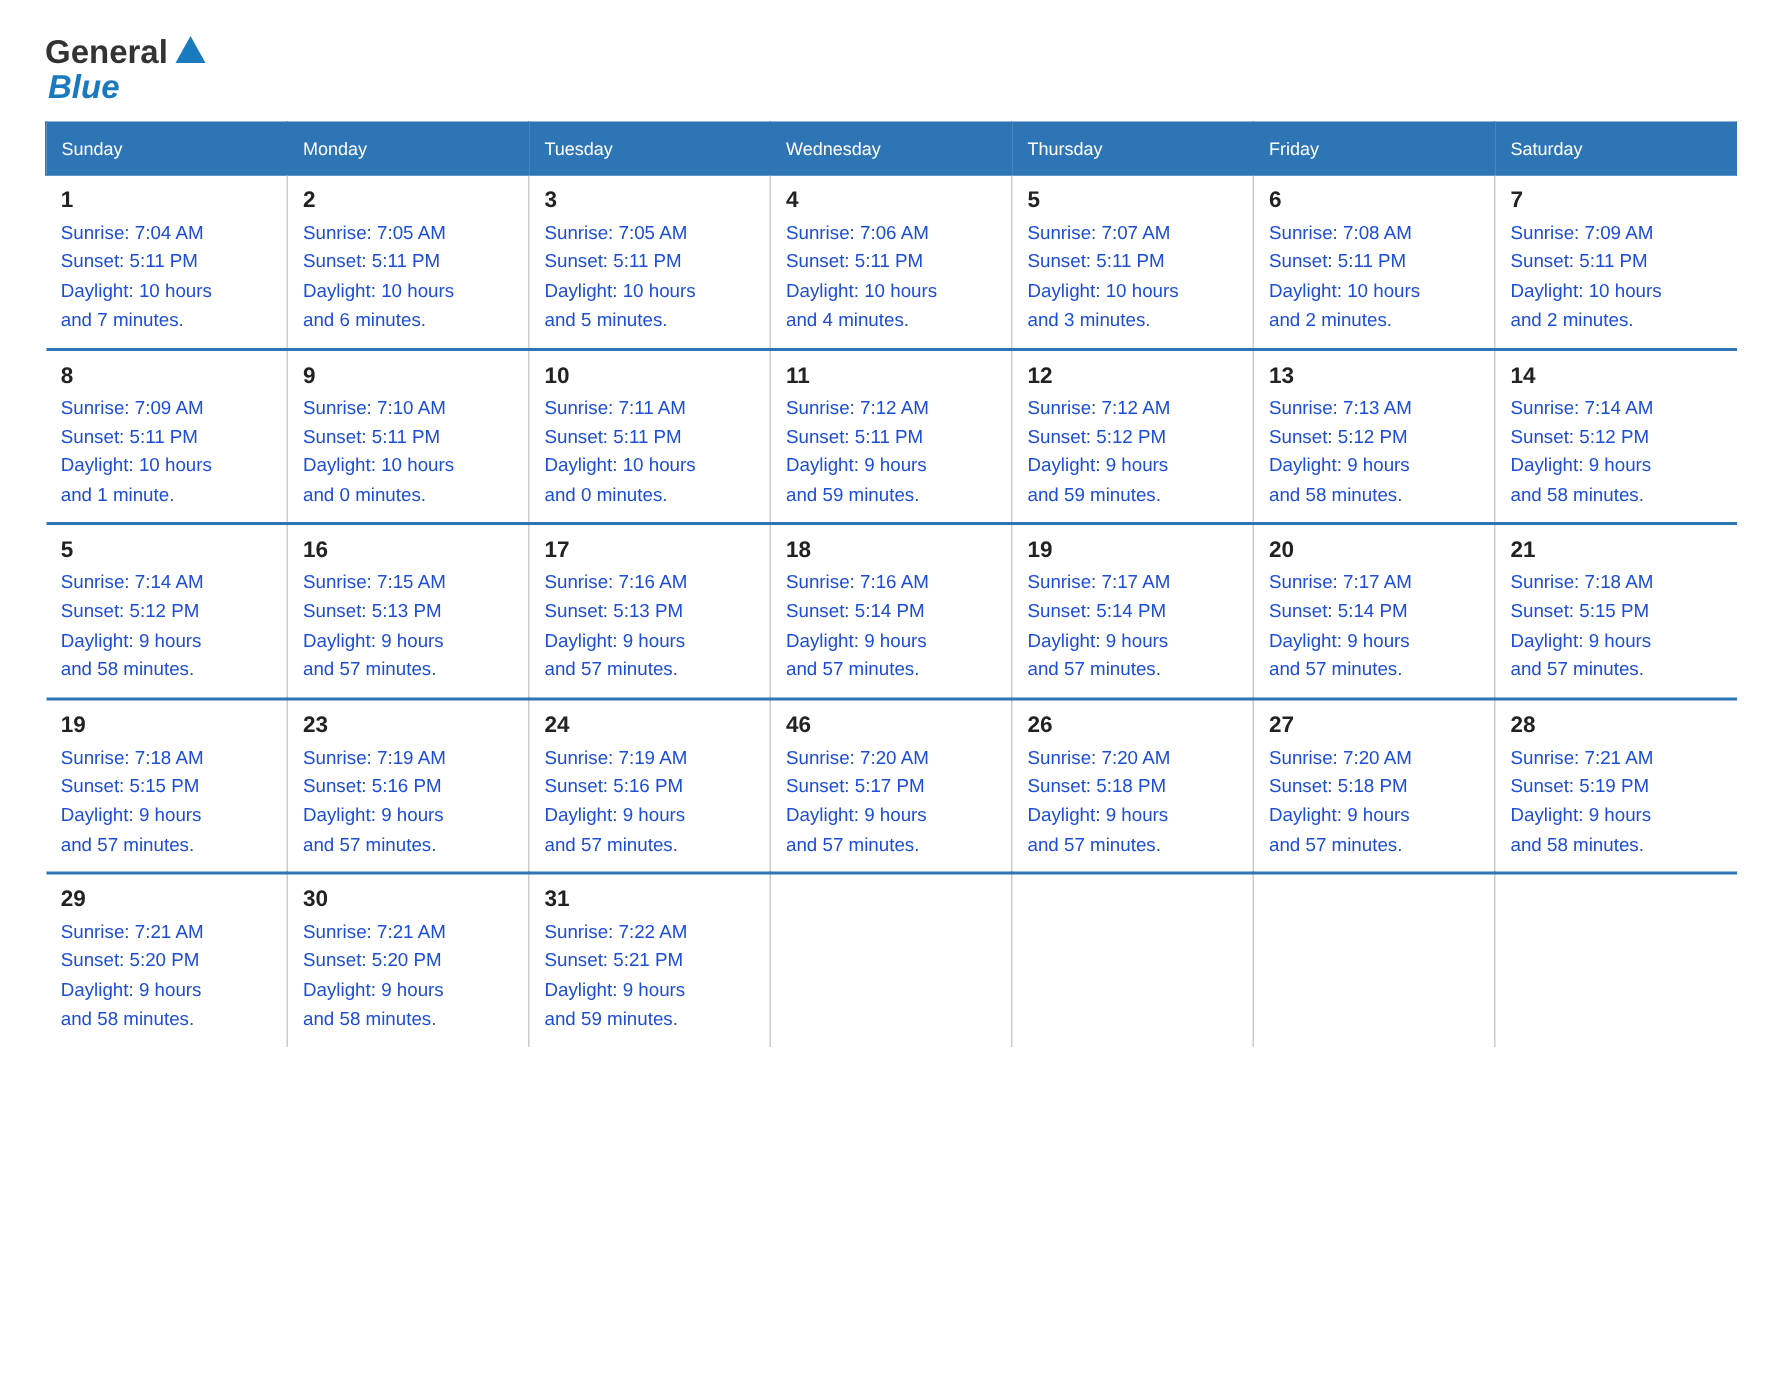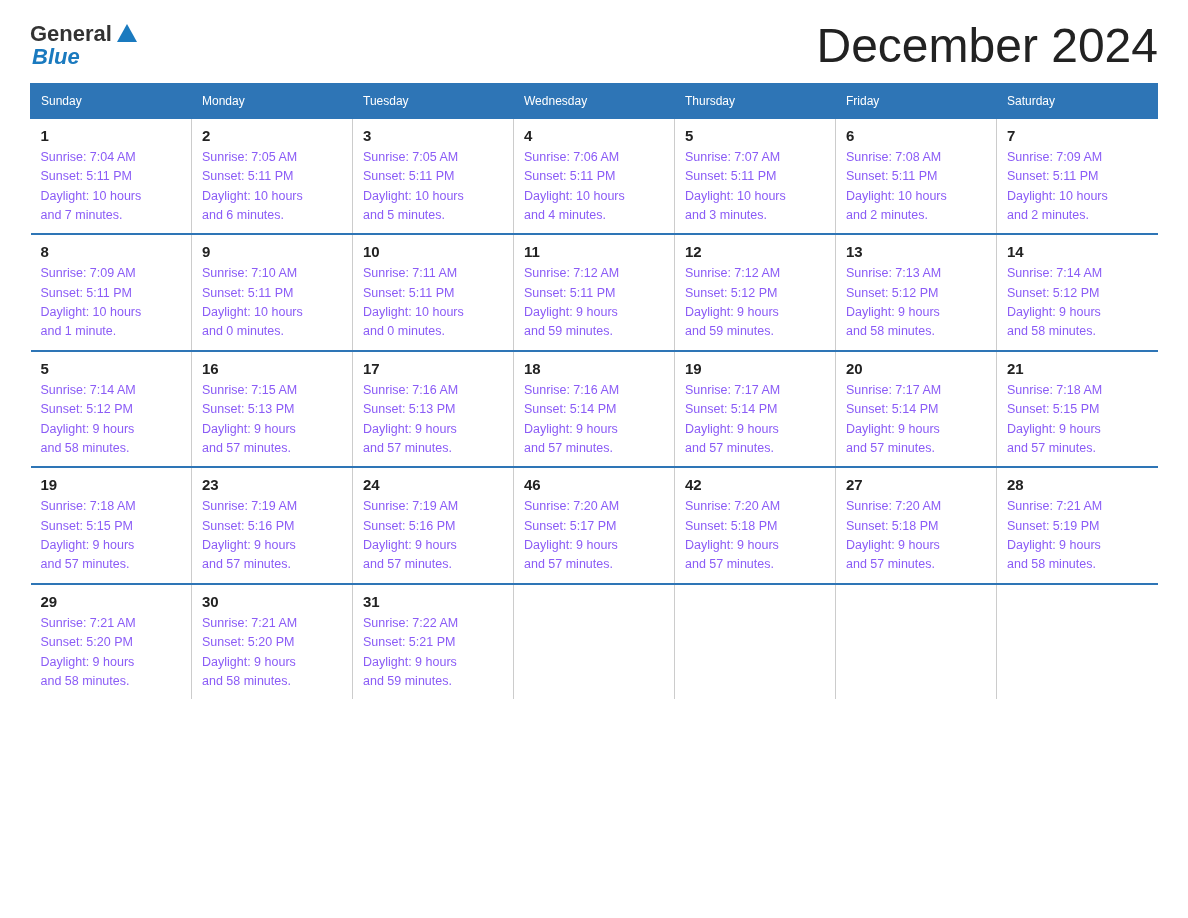--- a/index.html
+++ b/index.html
@@ -79,21 +79,21 @@
     .day-num {
       font-size: 15px;
       font-weight: bold;
       color: #222;
       margin-bottom: 4px;
       display: block;
     }
     .day-info {
       font-size: 12.5px;
       line-height: 1.55;
-      color: #8b5cf6;
+      color: #1d4ed8;
     }
     .empty-cell {
       background: #fff;
     }
     tbody tr:last-child {
       border-bottom: none;
     }
   </style>
 </head>
 <body>
@@ -108,21 +108,20 @@
             <polygon points="11,2 21,20 1,20" fill="#1a7abf"></polygon>
           </svg>
         </div>
       </div>
       <div style="margin-top:-4px; padding-left:2px;">
         <span class="logo-text-blue">Blue</span>
       </div>
     </div>
   </div>
   <div class="title-area">
-    <div class="calendar-title">December 2024</div>
   </div>
 </div>
 
 <table>
   <thead>
     <tr>
 
     <th>Sunday</th>
         <th>Monday</th>
         <th>Tuesday</th>
@@ -234,21 +233,21 @@
         </td>
         <td>
           <span class="day-num">24</span>
           <div class="day-info">Sunrise: 7:19 AM<br>Sunset: 5:16 PM<br>Daylight: 9 hours<br>and 57 minutes.</div>
         </td>
         <td>
           <span class="day-num">46</span>
           <div class="day-info">Sunrise: 7:20 AM<br>Sunset: 5:17 PM<br>Daylight: 9 hours<br>and 57 minutes.</div>
         </td>
         <td>
-          <span class="day-num">42</span>
+          <span class="day-num">26</span>
           <div class="day-info">Sunrise: 7:20 AM<br>Sunset: 5:18 PM<br>Daylight: 9 hours<br>and 57 minutes.</div>
         </td>
         <td>
           <span class="day-num">27</span>
           <div class="day-info">Sunrise: 7:20 AM<br>Sunset: 5:18 PM<br>Daylight: 9 hours<br>and 57 minutes.</div>
         </td>
         <td>
           <span class="day-num">28</span>
           <div class="day-info">Sunrise: 7:21 AM<br>Sunset: 5:19 PM<br>Daylight: 9 hours<br>and 58 minutes.</div>
         </td>

